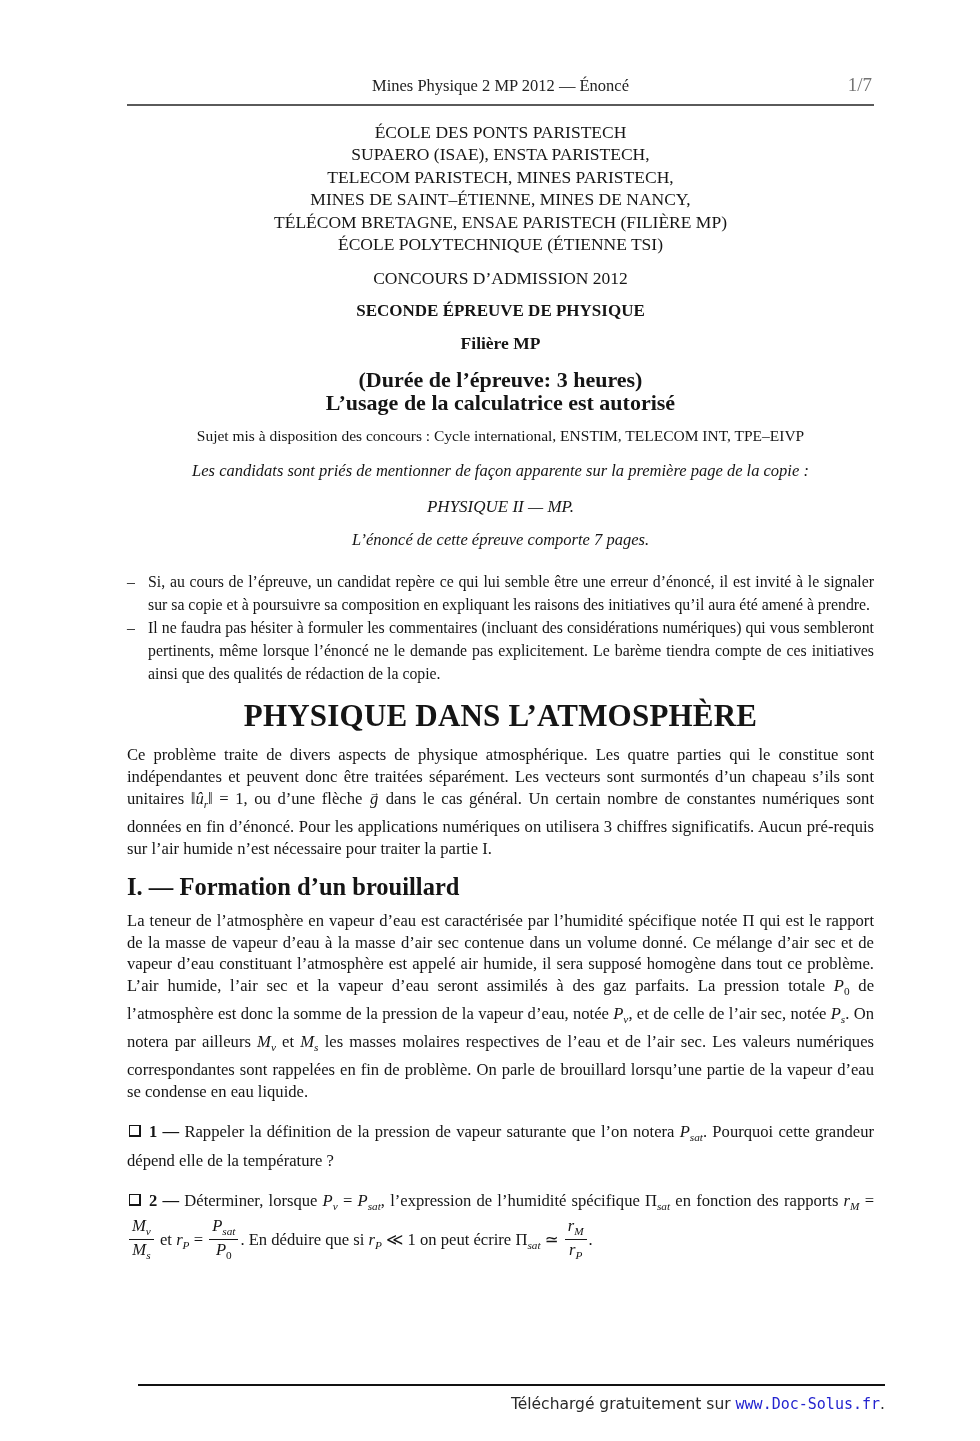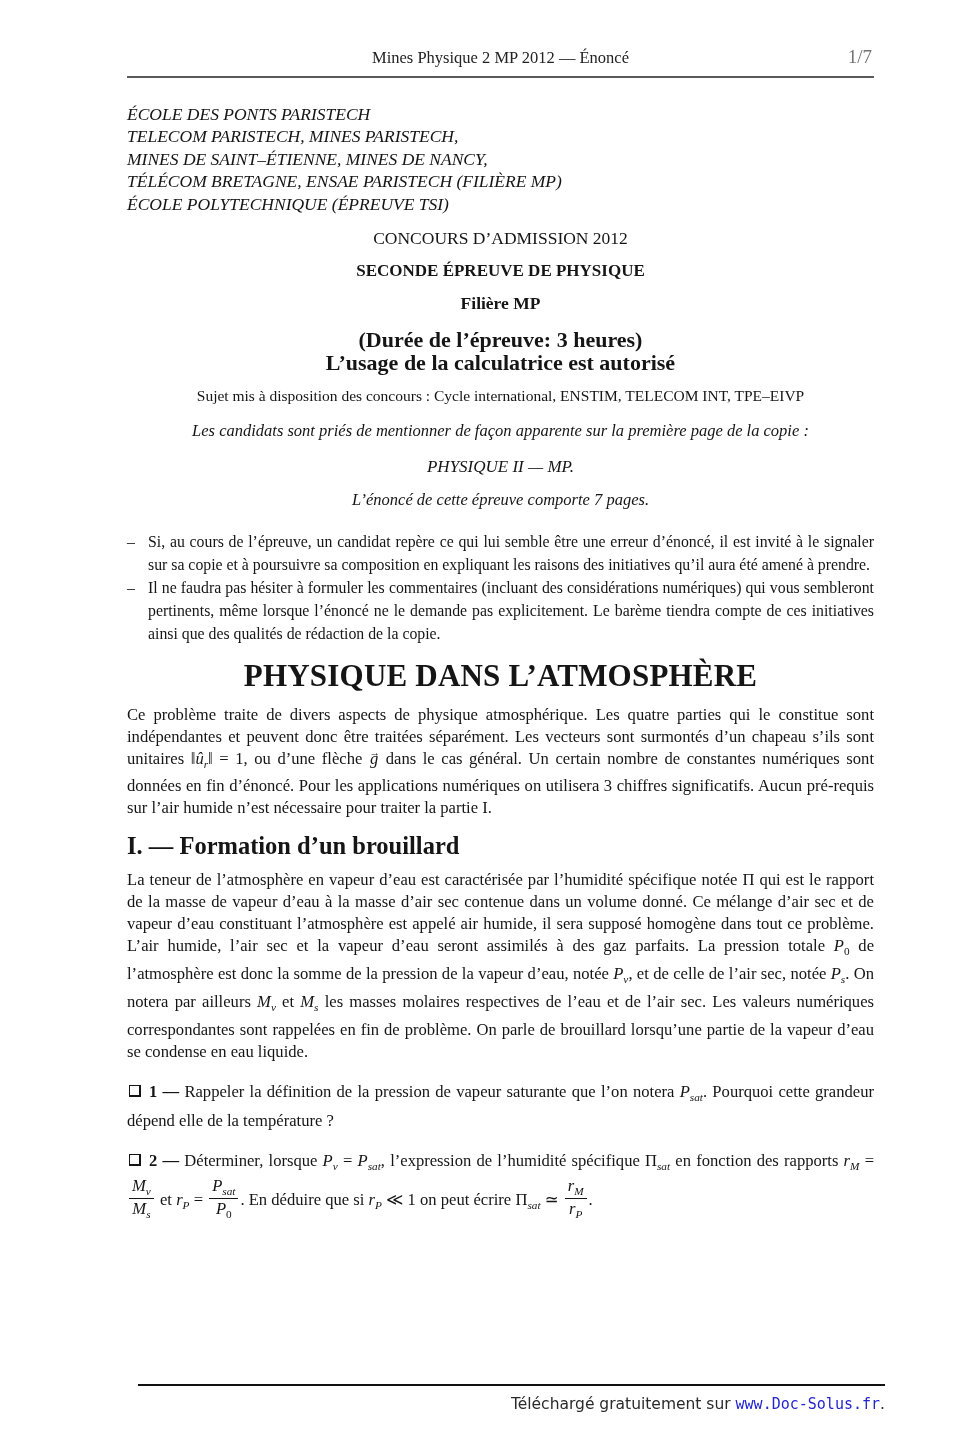--- a/index.html
+++ b/index.html
@@ -9,36 +9,36 @@
     background:#ffffff;
     color:#151515;
     font-family:"Liberation Serif", serif;
     overflow:hidden;
   }
   .content{position:absolute;left:127px;top:0;width:747px;}
 
   
   .header{
     position:relative;
-    margin-top:48px;
+    margin-top:76px;
     height:22px;
     padding-bottom:6px;
     border-bottom:2px solid #5a5a5a;
   }
   .header .htitle{
     position:absolute;left:50%;transform:translateX(-50%);
     font-size:16.5px;white-space:nowrap;color:#222;
   }
   .header .hpage{
     position:absolute;right:2px;top:-2px;
     font-size:19px;color:#737373;
   }
 
   
-  .schools{margin-top:25px;font-size:17.5px;line-height:22.4px;font-style:italic;}
+  .schools{margin-top:15px;text-align:center;font-size:17.5px;line-height:22.4px;}
 
   .center-line{text-align:center;}
   .concours{margin-top:13px;font-size:17.5px;}
   .epreuve{margin-top:12px;font-size:17px;font-weight:bold;}
   .filiere{margin-top:12px;font-size:17.5px;font-weight:bold;}
   .duree-block{margin-top:14px;font-size:22px;font-weight:bold;line-height:23px;}
   .sujet{margin-top:13px;font-size:15.5px;}
   .italic-line{font-style:italic;}
   .candidats{margin-top:16px;font-size:16.5px;}
   .phys2{margin-top:16px;font-size:17px;}
@@ -108,24 +108,25 @@
 <div class="page">
   <div class="content">
 
     <div class="header">
       <span class="htitle">Mines Physique 2 MP 2012 — Énoncé</span>
       <span class="hpage">1/7</span>
     </div>
 
     <div class="schools">
       <div>ÉCOLE DES PONTS PARISTECH</div>
+      <div>SUPAERO (ISAE), ENSTA PARISTECH,</div>
       <div>TELECOM PARISTECH, MINES PARISTECH,</div>
       <div>MINES DE SAINT–ÉTIENNE, MINES DE NANCY,</div>
       <div>TÉLÉCOM BRETAGNE, ENSAE PARISTECH (FILIÈRE MP)</div>
-      <div>ÉCOLE POLYTECHNIQUE (ÉPREUVE TSI)</div>
+      <div>ÉCOLE POLYTECHNIQUE (ÉTIENNE TSI)</div>
     </div>
 
     <div class="center-line concours">CONCOURS D’ADMISSION 2012</div>
     <div class="center-line epreuve">SECONDE ÉPREUVE DE PHYSIQUE</div>
     <div class="center-line filiere">Filière MP</div>
 
     <div class="center-line duree-block">
       <div>(Durée de l’épreuve: 3 heures)</div>
       <div>L’usage de la calculatrice est autorisé</div>
     </div>

